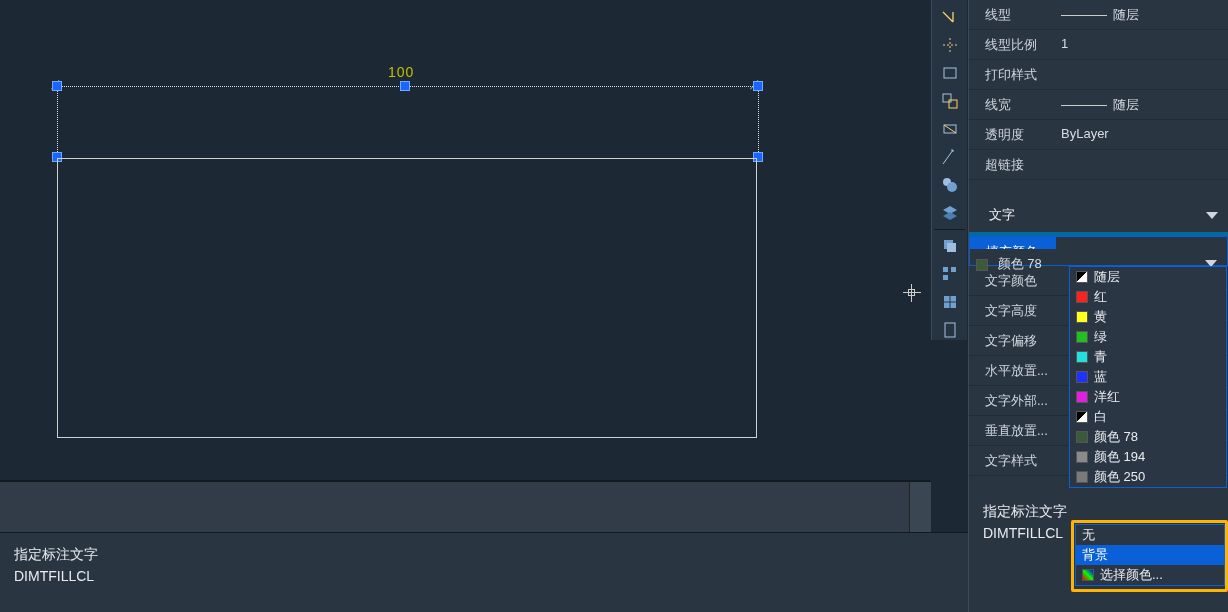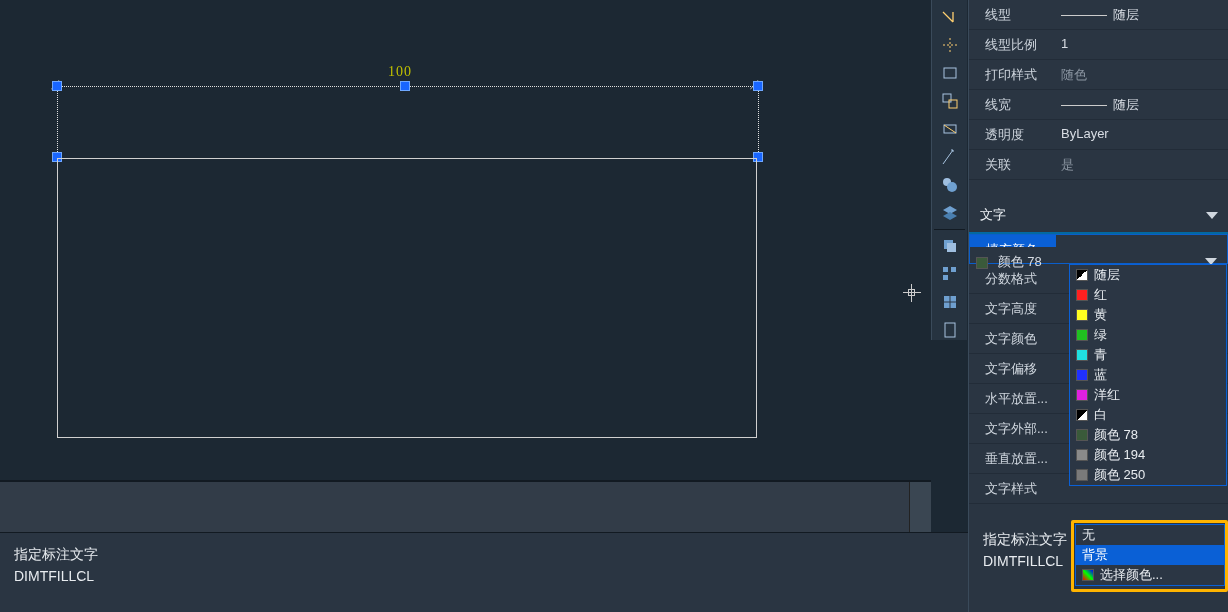--- a/index.html
+++ b/index.html
@@ -35,21 +35,21 @@
     border: 1px solid #6fa8ff;
   }
   .tick {
     position: absolute;
     font-size: 12px;
     color: #ccc;
   }
   .dim-text {
     position: absolute;
     color: #c0c000;
-    font-family: Liberation Serif, serif;
+    font-family: Liberation Sans, sans-serif;
     font-size: 14px;
     letter-spacing: 1px;
     background: #1c2833;
   }
   .rect-outline {
     position: absolute;
     border: 1px solid #d0d0d0;
   }
   .crosshair {
     position: absolute;
@@ -118,24 +118,24 @@
   .linetype-sample {
     display:inline-block;
     width: 46px;
     border-top: 1px solid #ccc;
     vertical-align: middle;
     margin-right: 6px;
   }
   .section-header {
     display:flex;
     align-items:center;
-    padding: 8px 10px 8px 11px;
+    padding: 8px 10px 8px 20px;
     color:#eef2f6;
     font-weight: 500;
-    border-bottom: 2px solid #0369a1;
+    border-bottom: 4px solid #0369a1;
   }
   .section-header .spacer { flex:1; }
   .tri-down {
     width:0;height:0;
     border-left:6px solid transparent;
     border-right:6px solid transparent;
     border-top:7px solid #cfd6de;
   }
   .prop-row.selected .prop-label {
     background:#0a60d6;
@@ -307,33 +307,32 @@
       <div class="prop-row">
         <div class="prop-label">线型</div>
         <div class="prop-value"><span class="linetype-sample"></span><span>随层</span></div>
       </div>
       <div class="prop-row">
         <div class="prop-label">线型比例</div>
         <div class="prop-value"><span>1</span></div>
       </div>
       <div class="prop-row">
         <div class="prop-label">打印样式</div>
-        <div class="prop-value"><span style="color: rgb(138, 148, 160);">随色</span></div>
       </div>
       <div class="prop-row">
         <div class="prop-label">线宽</div>
         <div class="prop-value"><span class="linetype-sample"></span><span>随层</span></div>
       </div>
       <div class="prop-row">
         <div class="prop-label">透明度</div>
         <div class="prop-value"><span>ByLayer</span></div>
       </div>
       <div class="prop-row">
-        <div class="prop-label">关联</div>
-        <div class="prop-value"><span style="color: rgb(138, 148, 160);">是</span></div>
+        <div class="prop-label">超链接</div>
+        <div class="prop-value"><span></span></div>
       </div>
     </div>
 
   <div style="height:18px"></div>
 
   <div class="section-header">
     <span>文字</span>
     <span class="spacer"></span>
     <span class="tri-down"></span>
   </div>
@@ -388,30 +387,26 @@
         </div>
         <div class="dd-item">
           <span class="swatch" style="background: rgb(138, 138, 138);"></span>
           <span>颜色 194</span>
         </div>
         <div class="dd-item">
           <span class="swatch" style="background: rgb(122, 122, 122);"></span>
           <span>颜色 250</span>
         </div>
       </div>
-  <div class="prop-row">
-        <div class="prop-label">分数格式</div>
+      <div class="prop-row">
+        <div class="prop-label">文字颜色</div>
         <div class="prop-value"></div>
       </div>
       <div class="prop-row">
         <div class="prop-label">文字高度</div>
-        <div class="prop-value"></div>
-      </div>
-      <div class="prop-row">
-        <div class="prop-label">文字颜色</div>
         <div class="prop-value"></div>
       </div>
       <div class="prop-row">
         <div class="prop-label">文字偏移</div>
         <div class="prop-value"></div>
       </div>
       <div class="prop-row">
         <div class="prop-label">水平放置...</div>
         <div class="prop-value"></div>
       </div>

